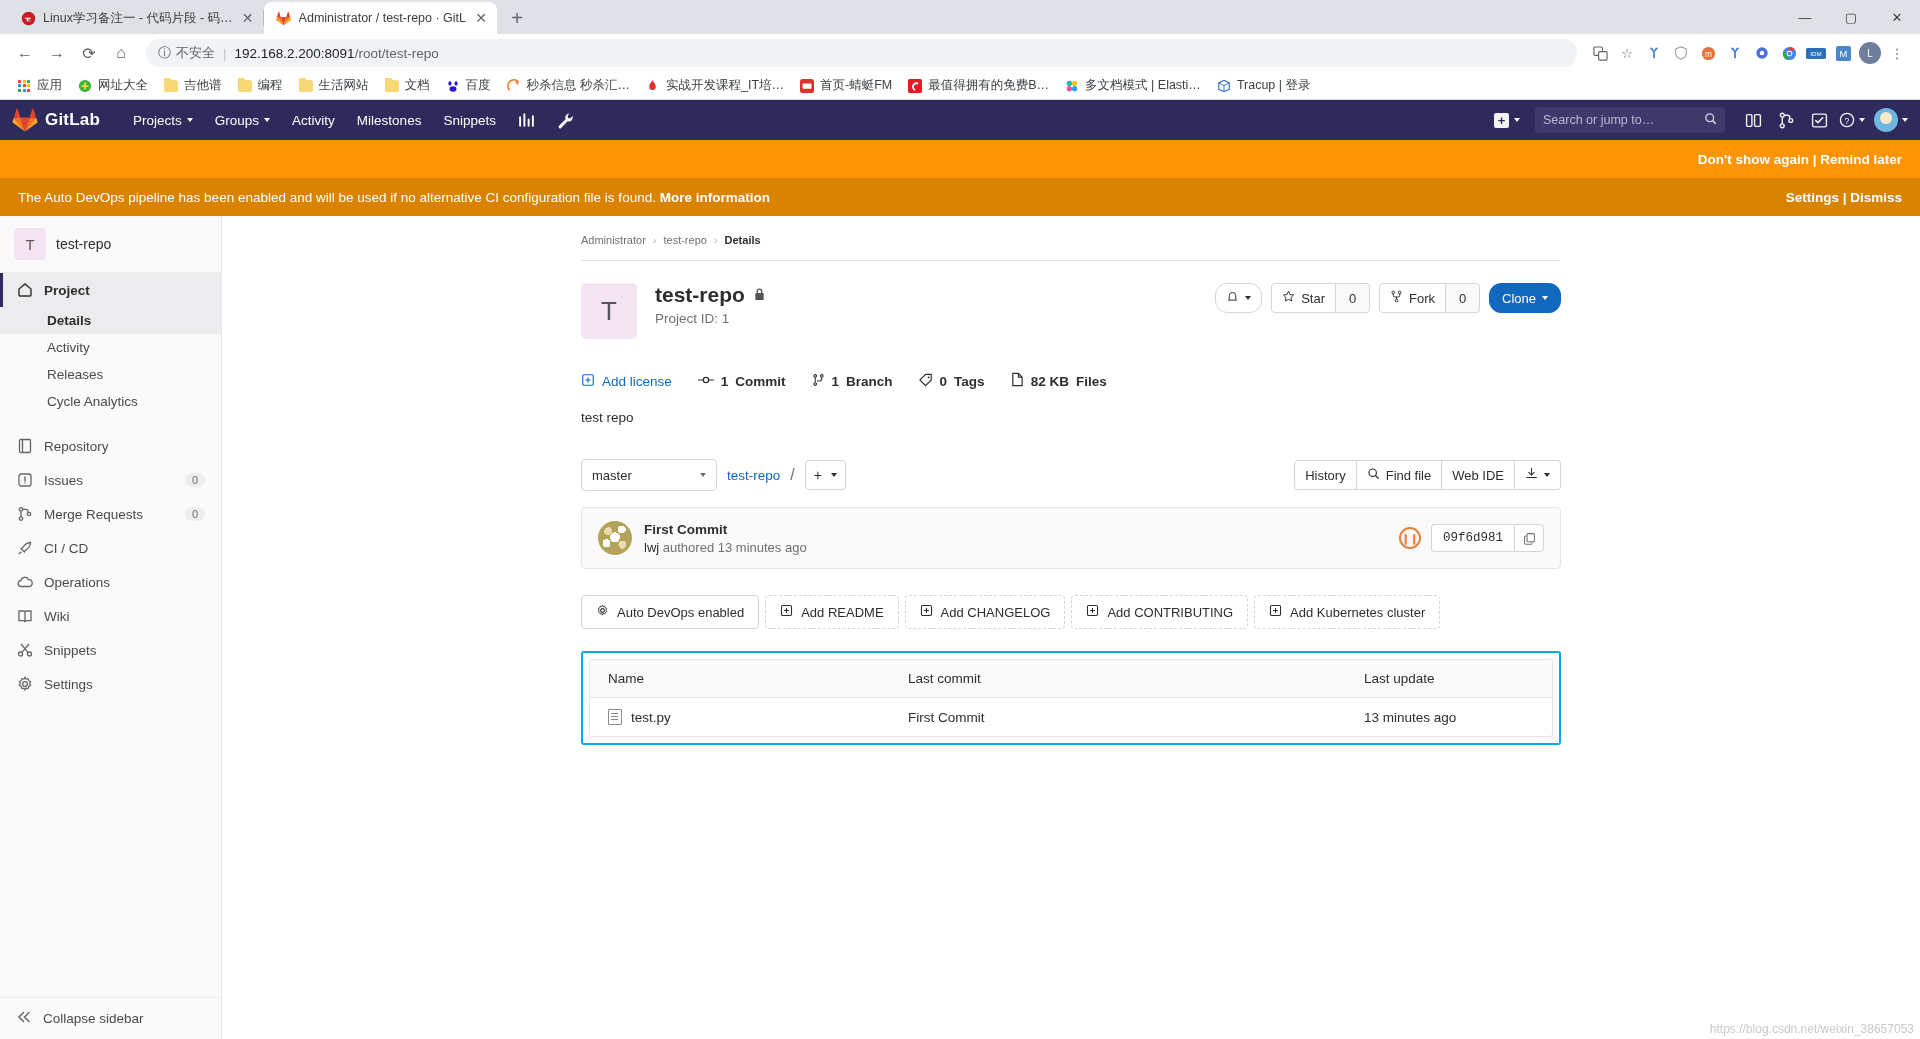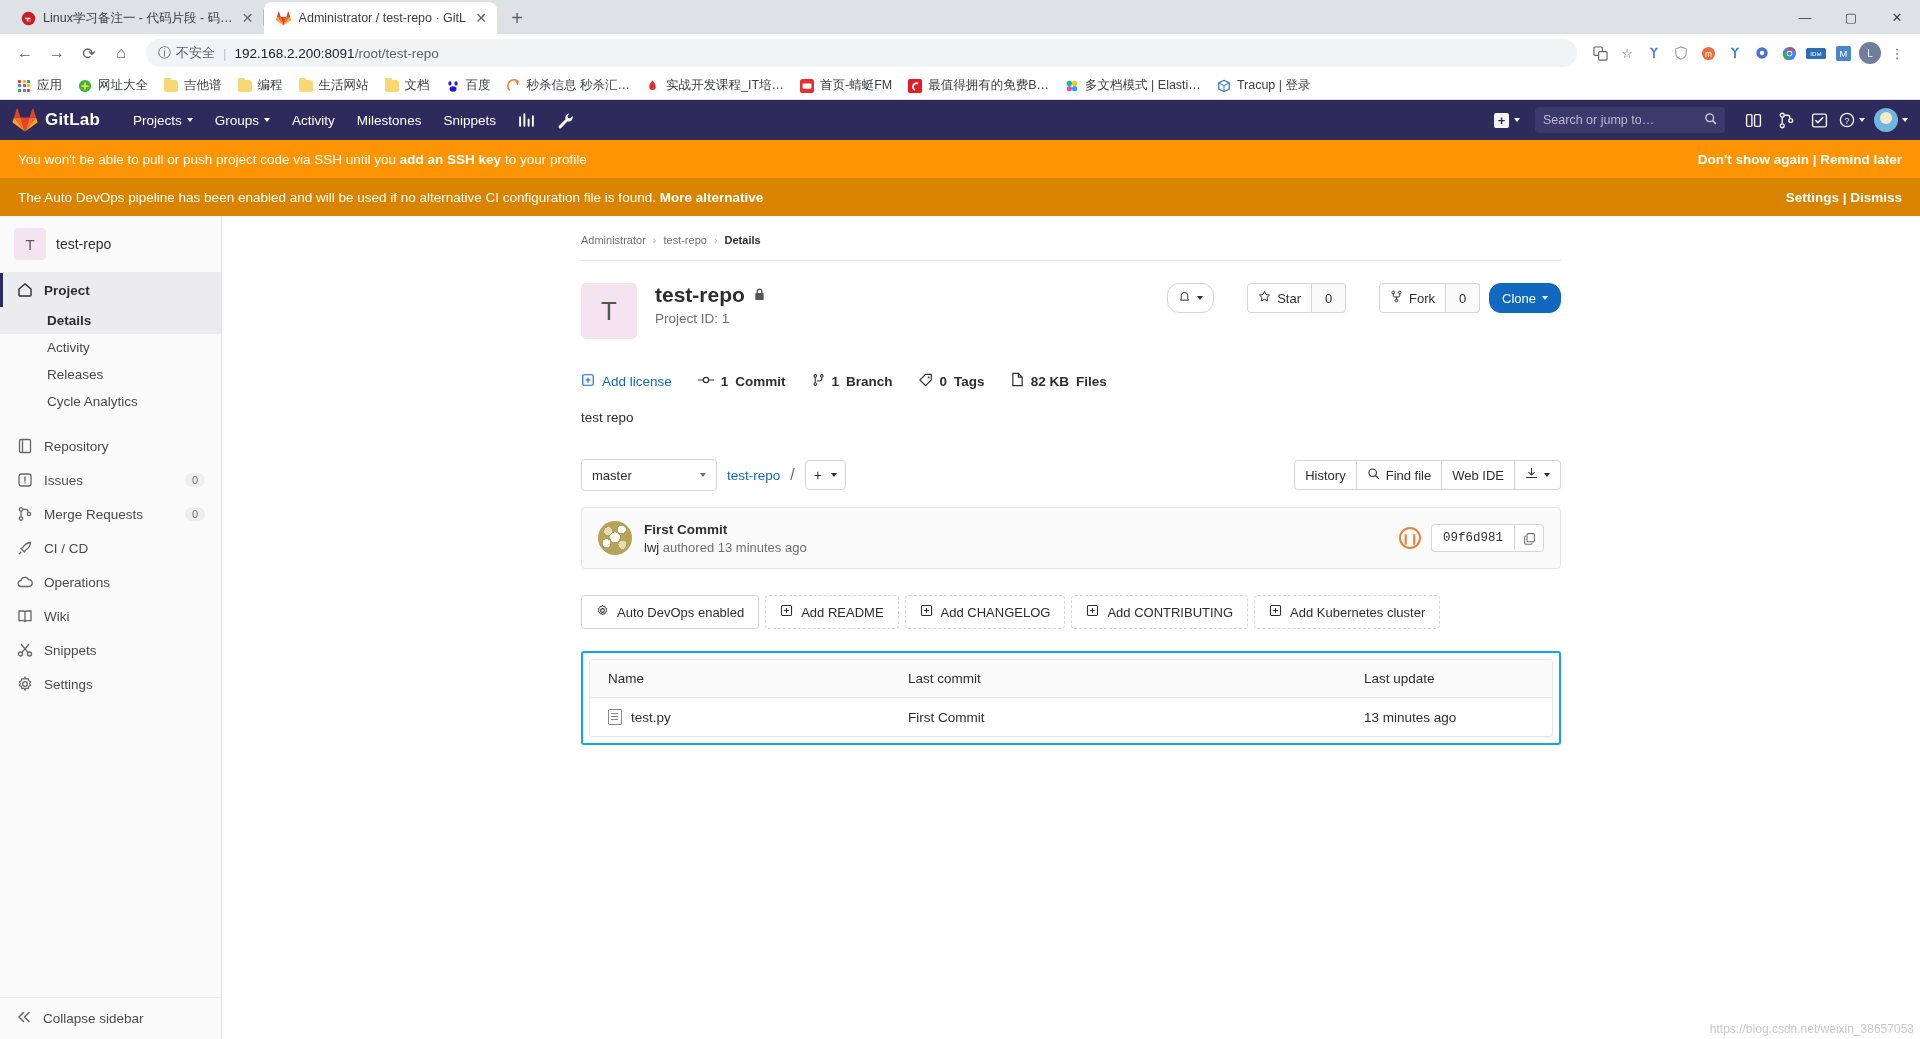--- a/index.html
+++ b/index.html
@@ -108,21 +108,21 @@
 
   .proj-head { display:flex; align-items:flex-start; padding-top:22px; }
   .proj-av { width:56px; height:56px; border-radius:5px; background:#f4e3f1; color:#555;
              display:flex; align-items:center; justify-content:center; font-size:26px; flex:0 0 56px; }
   .proj-meta { margin-left:18px; }
   .proj-title { font-size:21px; font-weight:700; color:#2e2e2e; display:flex; align-items:center; gap:8px; }
   .proj-id { font-size:13.5px; color:#707070; margin-top:4px; }
   .proj-actions { margin-left:auto; display:flex; align-items:center; gap:9px; }
   .btn { height:30px; border:1px solid #d5d5d5; background:#fff; border-radius:12px; font-size:13px; color:#2e2e2e;
          display:flex; align-items:center; padding:0 10px; gap:6px; white-space:nowrap; }
-  .btn-grp { display:flex;margin-left:24px; }
+  .btn-grp { display:flex; }
   .btn-grp .btn:first-child { border-radius:4px 0 0 4px; }
   .btn-grp .btn:last-child { border-radius:0 4px 4px 0; border-left:0; background:#fafafa; min-width:34px; justify-content:center; }
   .btn-primary { background:#1068bf; border-color:#1068bf; color:#fff; font-weight:500; padding:0 12px; }
 
   .stats { display:flex; align-items:center; gap:26px; padding:17px 0 0 0; font-size:13.5px; }
   .stat { display:flex; align-items:center; gap:7px; color:#2e2e2e;margin-top:16px; }
   .stat.link { color:#1068bf; }
   .stat b { font-weight:700; }
   .proj-desc { font-size:13.5px; color:#2e2e2e; padding:20px 0 0 0; }
 
@@ -502,29 +502,26 @@
         <i class="caret" style="margin-left:4px"></i>
       </div>
       <div class="gl-user">
         <span class="gl-user-av"></span>
         <i class="caret"></i>
       </div>
     </div>
   </div>
 
   <div class="banner b1">
-    <span>
-      <span>You won't be able to pull or push project code via SSH until you </span><b>add an SSH key</b><span> to your profile</span>
-    </span>
     <span class="b-right">Don't show again | Remind later</span>
   </div>
 
   <div class="banner b2">
     <span>
-      <span>The Auto DevOps pipeline has been enabled and will be used if no alternative CI configuration file is found. </span><b>More alternative</b>
+      <span>The Auto DevOps pipeline has been enabled and will be used if no alternative CI configuration file is found. </span><b>More information</b>
     </span>
     <span class="b-right">Settings | Dismiss</span>
   </div>
 
   <div class="body-row">
 
     <div class="sidebar">
       <div class="sb-proj">
         <span class="sb-proj-av">T</span>
         <span class="sb-proj-name">test-repo</span>

